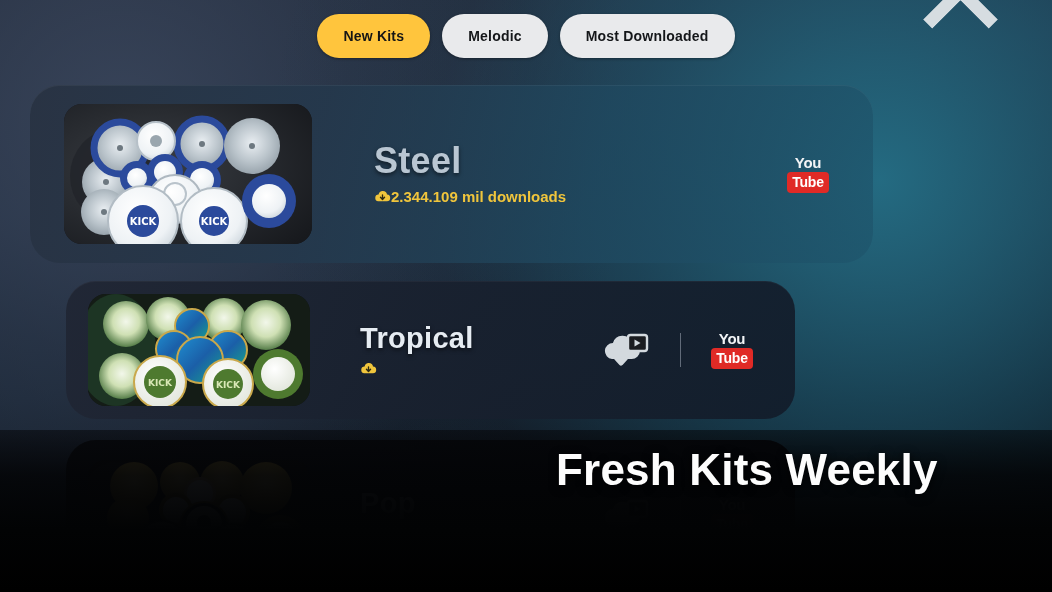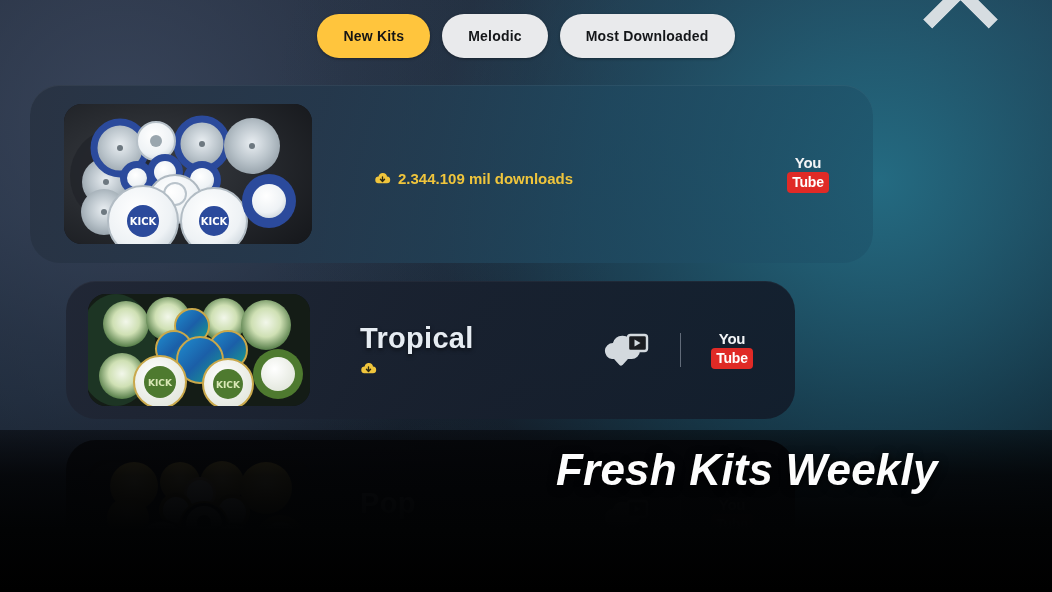--- a/index.html
+++ b/index.html
@@ -71,21 +71,21 @@
   .row-1 .info{margin-left:62px;}
   .row-2 .info{margin-left:50px;}
   .row-3 .info{margin-left:50px;}
   .kit-name{
     font-weight:700;letter-spacing:.3px;line-height:1;
     text-shadow:0 2px 4px rgba(0,0,0,.55);
   }
   .row-1 .kit-name{font-size:36px;color:#b9c6d2;}
   .row-2 .kit-name{font-size:29px;color:#e6ecf2;}
   .row-3 .kit-name{font-size:29px;color:#737b86;}
-  .dl-line{display:flex;align-items:center;gap:7px;margin-top:9px;}
+  .dl-line{display:flex;align-items:center;margin-top:9px;}
   .dl-text{font-size:15px;font-weight:700;color:#f0c53c;white-space:nowrap;}
   .row-3 .dl-text{color:#a08a2c;}
   .cloud-dl{width:17px;height:14px;flex:0 0 auto;}
   
   .actions{margin-left:auto;display:flex;align-items:center;}
   .row-1 .actions{margin-right:44px;}
   .row-2 .actions{margin-right:42px;gap:0;}
   .row-3 .actions{margin-right:42px;gap:0;}
   .vdiv{width:1px;height:34px;background:rgba(190,200,212,.45);margin:0 30px;}
   .row-3 .vdiv{background:rgba(120,128,140,.25);}
@@ -103,21 +103,21 @@
   }
   
   .banner{
     position:absolute;left:0;top:430px;width:1052px;height:162px;
     background:linear-gradient(180deg, rgba(5,6,9,.55) 0%, rgba(3,4,6,.88) 28%, #020304 62%, #000 100%);
     pointer-events:none;
   }
   .banner-title{
     position:absolute;left:556px;top:445px;
     font-size:44px;font-weight:700;color:#fdfdfd;letter-spacing:.2px;
-    text-shadow:0 2px 10px rgba(0,0,0,.9);white-space:nowrap;font-style:italic;
+    text-shadow:0 2px 10px rgba(0,0,0,.9);white-space:nowrap;
   }
 </style>
 </head>
 <body>
 
 <div class="screen">
 
   <div class="chevron-wrap">
     <div class="chevron"></div>
   </div>
@@ -184,20 +184,21 @@
           <text x="79" y="121" font-family="DejaVu Sans, sans-serif" font-size="10" font-weight="bold" fill="#fff" text-anchor="middle">KICK</text>
           <circle cx="150" cy="117" r="33" fill="url(#s-head)" stroke="#b2bcc4" stroke-width="2"></circle>
           <circle cx="150" cy="117" r="15" fill="#2b4a9c"></circle>
           <text x="150" y="121" font-family="DejaVu Sans, sans-serif" font-size="10" font-weight="bold" fill="#fff" text-anchor="middle">KICK</text>
 
           <circle cx="205" cy="97" r="27" fill="#2b4a9c"></circle>
             <circle cx="205" cy="97" r="17" fill="url(#s-head)"></circle>
         </svg>
       </div>
       <div class="info">
+        <div class="kit-name">Steel</div>
         <div class="dl-line">
           <svg class="cloud-dl" viewBox="0 0 20 16">
             <path d="M5 13a4 4 0 0 1 .4-7.97A5 5 0 0 1 15.3 5.2 3.6 3.6 0 0 1 15 13z" fill="#f0c53c"></path>
             <path d="M10 5.5v4.3M7.6 8.3 10 10.9l2.4-2.6" stroke="#2e2a12" stroke-width="1.6" fill="none" stroke-linecap="round" stroke-linejoin="round"></path>
           </svg>
           <span class="dl-text">2.344.109 mil downloads</span>
         </div>
       </div>
       <div class="actions">
         <div class="yt">

